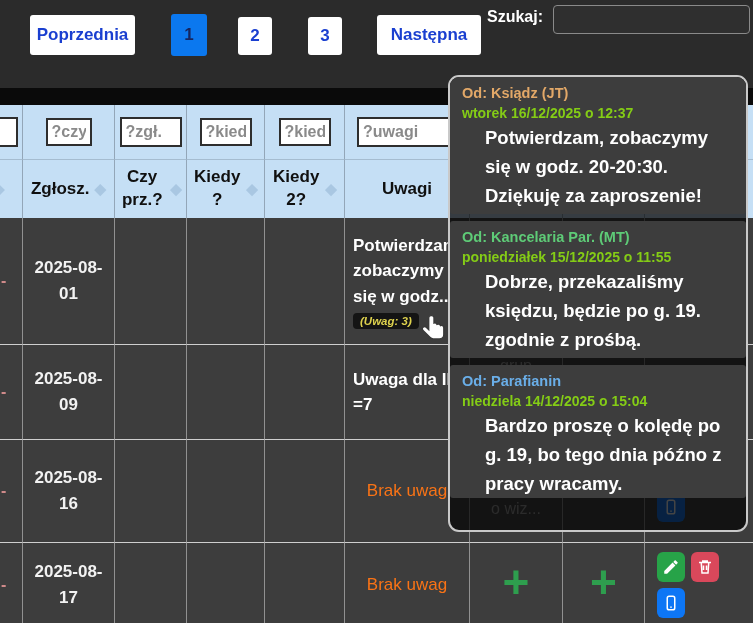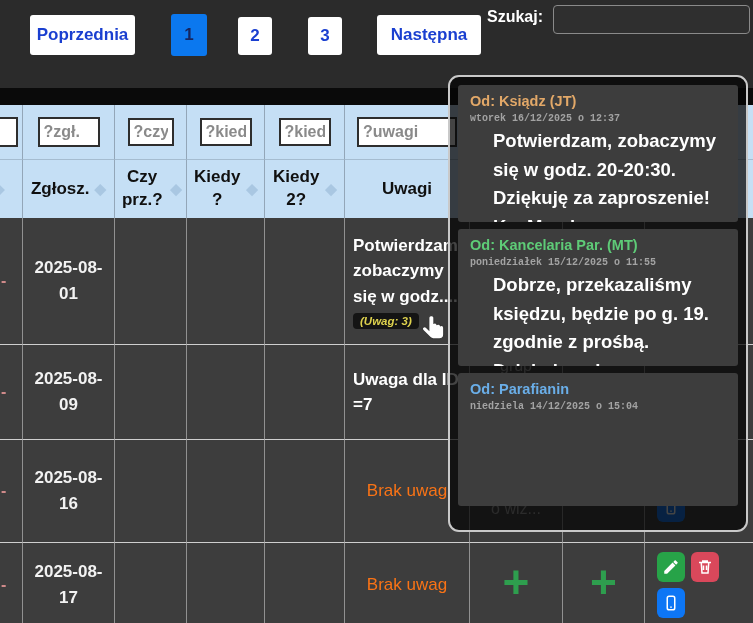--- a/index.html
+++ b/index.html
@@ -76,27 +76,27 @@
   .act-grid.r3 { top:16px; }
   .act-btn { width:28px; height:30px; border:none; border-radius:6px; display:flex; align-items:center; justify-content:center; cursor:pointer; }
   .act-edit { background:#27a348; }
   .act-del { background:#d9485b; }
   .act-phone { background:#0d76f5; }
   .act-btn svg { width:18px; height:18px; }
   
   .popup {
     position:absolute; left:448px; top:75px; width:300px; height:457px;
     background:rgba(5,5,5,0.75); border:2px solid #c9c9c9; border-radius:11px;
-    padding:8px; display:flex; flex-direction:column; gap:7px; overflow:hidden;
+    display:flex; flex-direction:column; gap:7px; overflow:hidden;
   }
   .msg-card { background:#3d3d3d; border-radius:3px; padding:7px 12px 4px 12px; overflow:hidden; }
   .msg-card.m1 { height:137px; } .msg-card.m2 { height:137px; } .msg-card.m3 { height:133px; }
   .msg-sender { font-weight:bold; font-size:14.5px; line-height:1.35; }
   .s1 { color:#e2a868; } .s2 { color:#5ecb77; } .s3 { color:#6aaee8; }
-  .msg-date { font-weight:bold; font-size:10px; color:#a3a3a3; line-height:1.35;font-family:Liberation Mono, monospace; }
+  .msg-date { font-weight:bold; font-size:14px; color:#84cc16; line-height:1.35; }
   .msg-body { color:#ffffff; font-size:18.5px; font-weight:600; line-height:1.55; margin-top:2px;margin-left:23px; }
   
   .cursor-hand { position:absolute; left:421px; top:314px; width:27px; height:31px; pointer-events:none; }
 </style>
 </head>
 <body>
 
 <div class="screen">
 
   <div class="topbar">
@@ -110,24 +110,24 @@
   </div>
 
   <div class="strip"></div>
 
   <div class="tbl">
 
     <div class="cell blue frow">
       <div class="stub-input"></div>
     </div>
     <div class="cell blue frow flt">
+      <input class="in-czy" type="text" placeholder="?czy" style="">
+    </div>
+    <div class="cell blue frow flt">
       <input class="in-zgl" type="text" placeholder="?zgł." style="">
-    </div>
-    <div class="cell blue frow flt">
-      <input class="in-czy" type="text" placeholder="?czy" style="">
     </div>
     <div class="cell blue frow flt">
       <input class="in-kied" type="text" placeholder="?kied" style="">
     </div>
     <div class="cell blue frow flt">
       <input class="in-kied" type="text" placeholder="?kied" style="">
     </div>
     <div class="cell blue frow flt">
       <input class="in-uwagi" type="text" placeholder="?uwagi" style="">
     </div>
@@ -260,20 +260,21 @@
       <div class="msg-body">Potwierdzam, zobaczymy się w godz. 20-20:30. Dziękuję za zaproszenie! Ks. Marek</div>
     </div>
     <div class="msg-card m2">
       <div class="msg-sender s2">Od: Kancelaria Par. (MT)</div>
       <div class="msg-date">poniedziałek 15/12/2025 o 11:55</div>
       <div class="msg-body">Dobrze, przekazaliśmy księdzu, będzie po g. 19. zgodnie z prośbą. Dziękujemy!</div>
     </div>
     <div class="msg-card m3">
       <div class="msg-sender s3">Od: Parafianin</div>
       <div class="msg-date">niedziela 14/12/2025 o 15:04</div>
+      <div class="msg-body">Bardzo proszę o kolędę po g. 19, bo tego dnia późno z pracy wracamy.</div>
     </div>
   </div>
 
   <svg class="cursor-hand" viewBox="0 0 26 30">
     <path d="M9.5 1.5c-1.2 0-2.1.9-2.1 2.1v11.6l-2.4-2.4c-.9-.9-2.3-.9-3.1 0-.9.9-.9 2.2 0 3.1l6.9 6.9c.8.8 1.9 1.3 3 1.3h5.9c2.4 0 4.3-1.9 4.3-4.3v-6.6c0-1.2-1-2.2-2.2-2.2-.3 0-.7.1-1 .2-.3-.9-1.2-1.5-2.2-1.5-.4 0-.8.1-1.2.3-.4-.8-1.2-1.4-2.1-1.4-.3 0-.5 0-.8.1V3.6c0-1.2-.9-2.1-2-2.1z" fill="#ffffff" stroke="#3a3a3a" stroke-width="1.3"></path>
   </svg>
 
 </div>
 
 </body></html>

